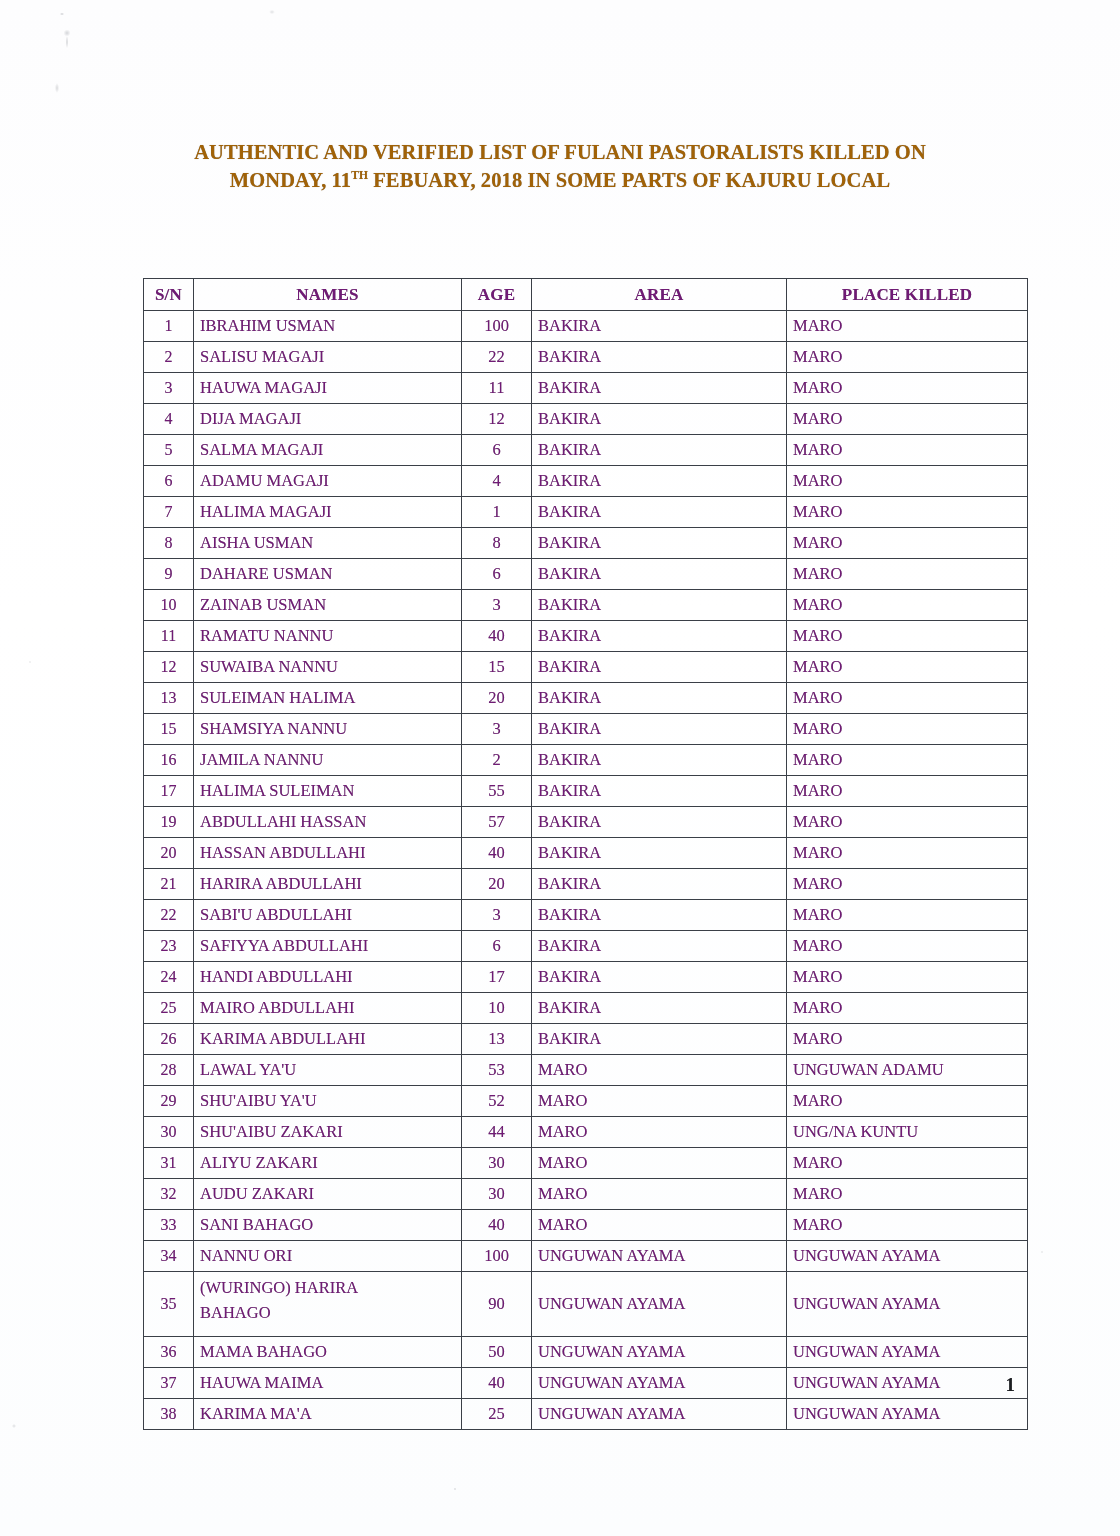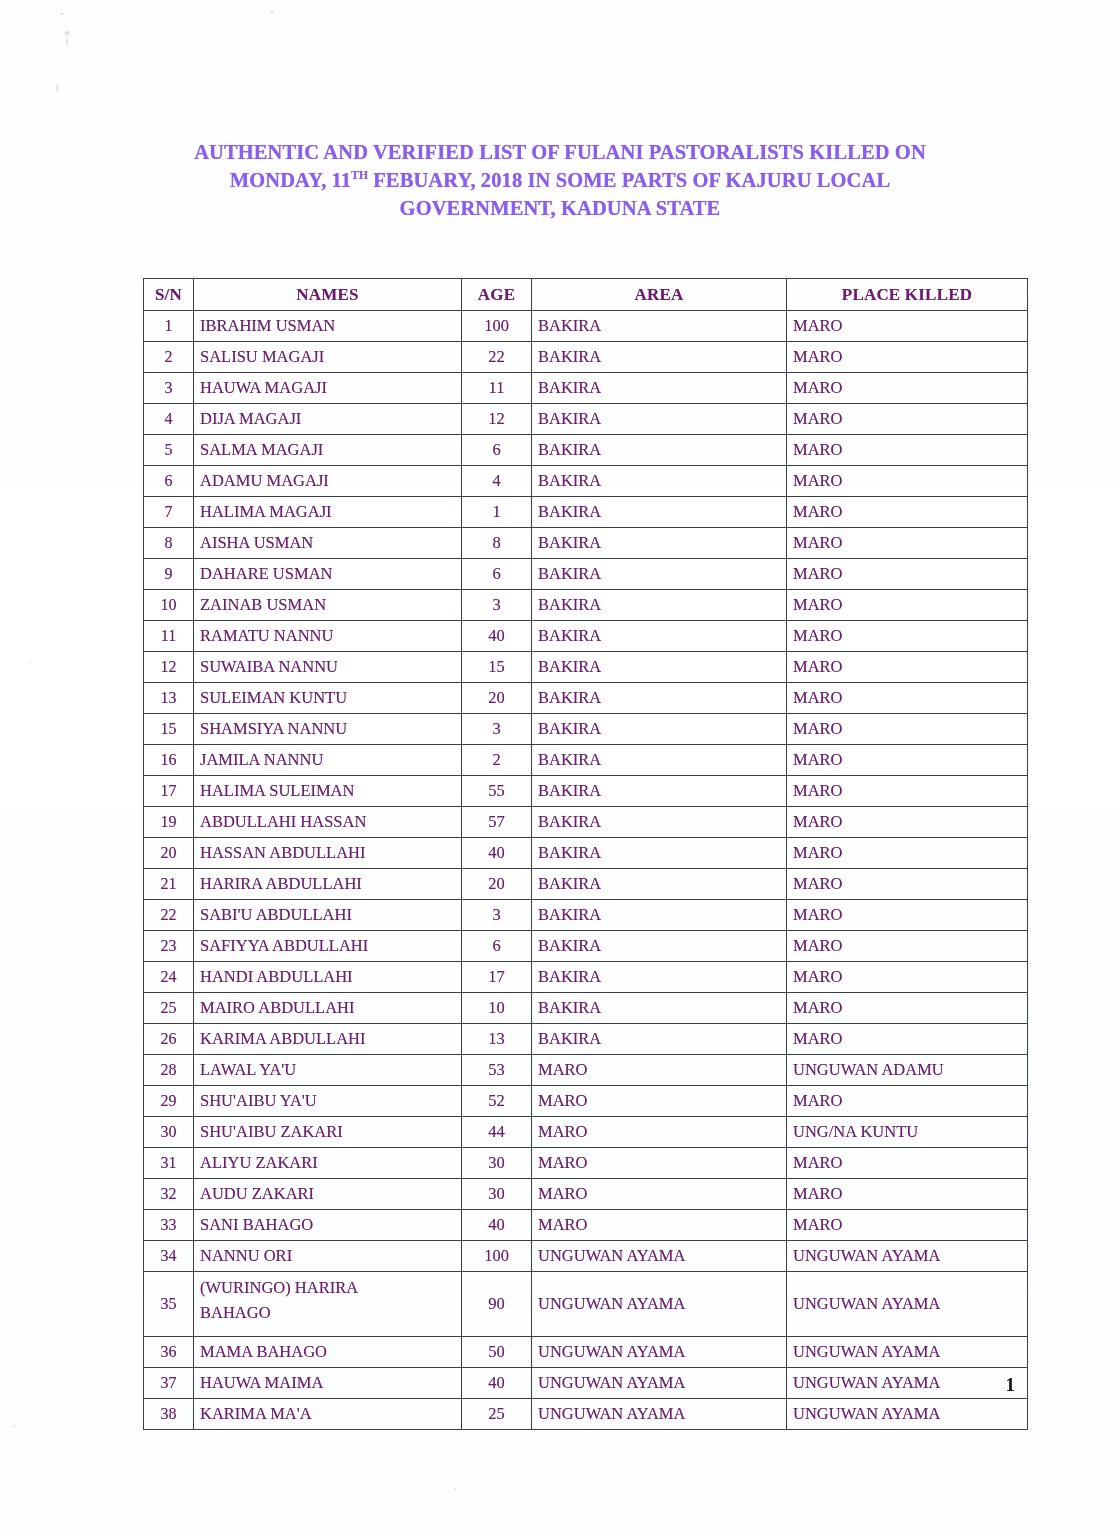--- a/index.html
+++ b/index.html
@@ -43,21 +43,21 @@
   
   .doc-title {
     width: 840px;
     margin: 0 auto;
     padding-top: 138px;
     text-align: center;
     font-weight: bold;
     font-size: 20.5px;
     line-height: 28px;
     letter-spacing: .1px;
-    color: #8b5cf6;
+    color: #a16207;
     text-shadow: 0 0 .7px rgba(0,0,0,.45);
   }
   .doc-title .tl { display: block; }
   .doc-title sup {
     font-size: 11.5px;
     vertical-align: super;
     line-height: 0;
   }
 
   
@@ -120,21 +120,20 @@
 </head>
 <body>
 
 <div class="scan-noise"></div>
 
 <div class="page">
 
   <div class="doc-title">
     <span class="tl">AUTHENTIC AND VERIFIED LIST OF FULANI PASTORALISTS KILLED ON</span>
     <span class="tl"><span>MONDAY, 11</span><sup>TH</sup><span> FEBUARY, 2018 IN SOME PARTS OF KAJURU LOCAL</span></span>
-    <span class="tl">GOVERNMENT, KADUNA STATE</span>
   </div>
 
   <div class="table-wrap">
     <table class="killed-list">
       <colgroup>
         <col class="c-sn">
           <col class="c-name">
           <col class="c-age">
           <col class="c-area">
           <col class="c-place">
@@ -228,21 +227,21 @@
           </tr>
           <tr>
             <td class="sn">12</td>
             <td class="name">SUWAIBA NANNU</td>
             <td class="age">15</td>
             <td class="area">BAKIRA</td>
             <td class="place">MARO</td>
           </tr>
           <tr>
             <td class="sn">13</td>
-            <td class="name">SULEIMAN KUNTU</td>
+            <td class="name">SULEIMAN HALIMA</td>
             <td class="age">20</td>
             <td class="area">BAKIRA</td>
             <td class="place">MARO</td>
           </tr>
           <tr>
             <td class="sn">15</td>
             <td class="name">SHAMSIYA NANNU</td>
             <td class="age">3</td>
             <td class="area">BAKIRA</td>
             <td class="place">MARO</td>

